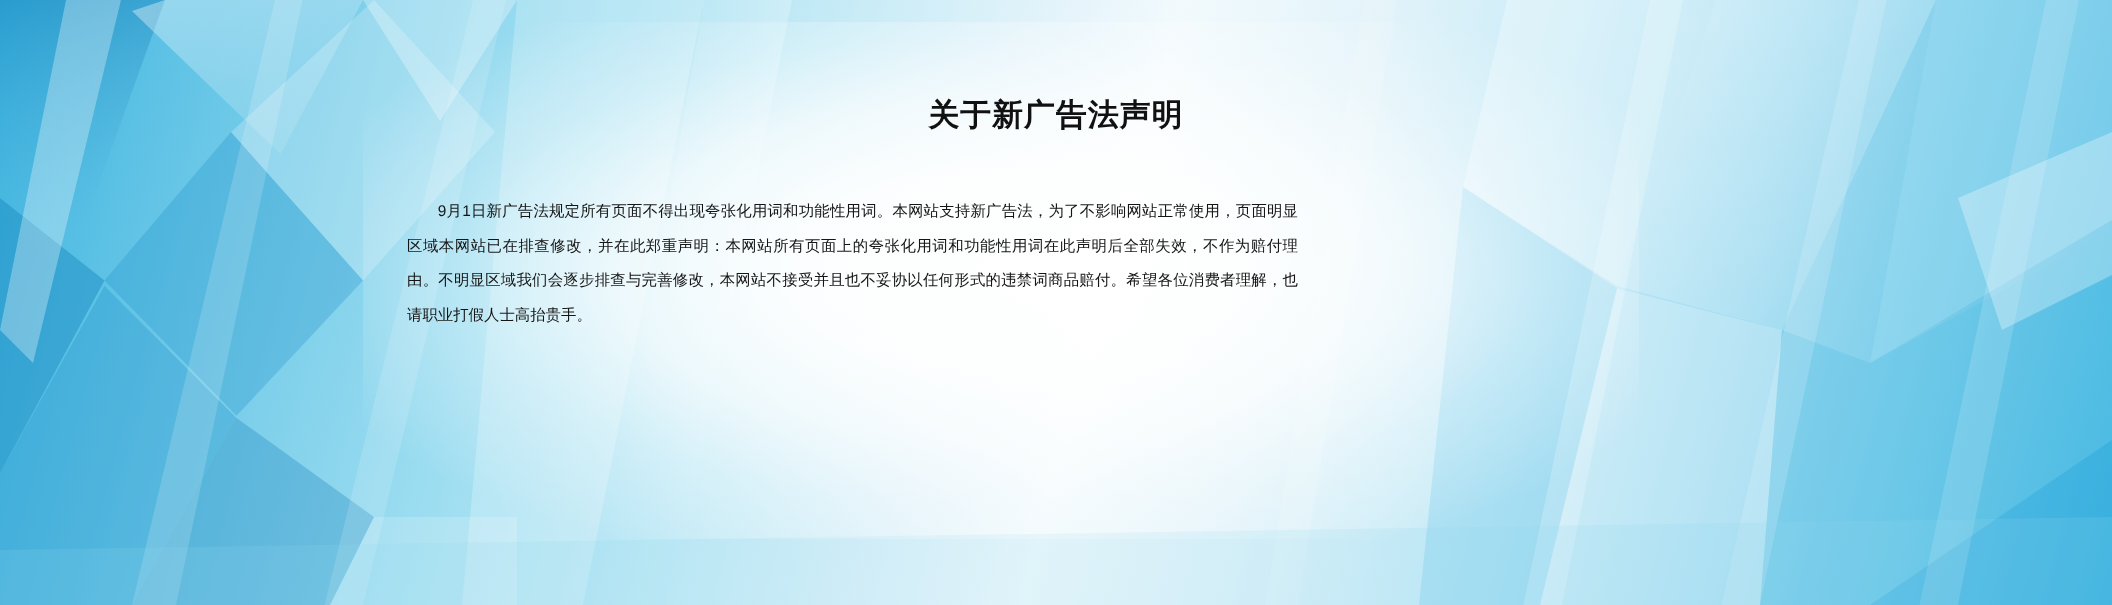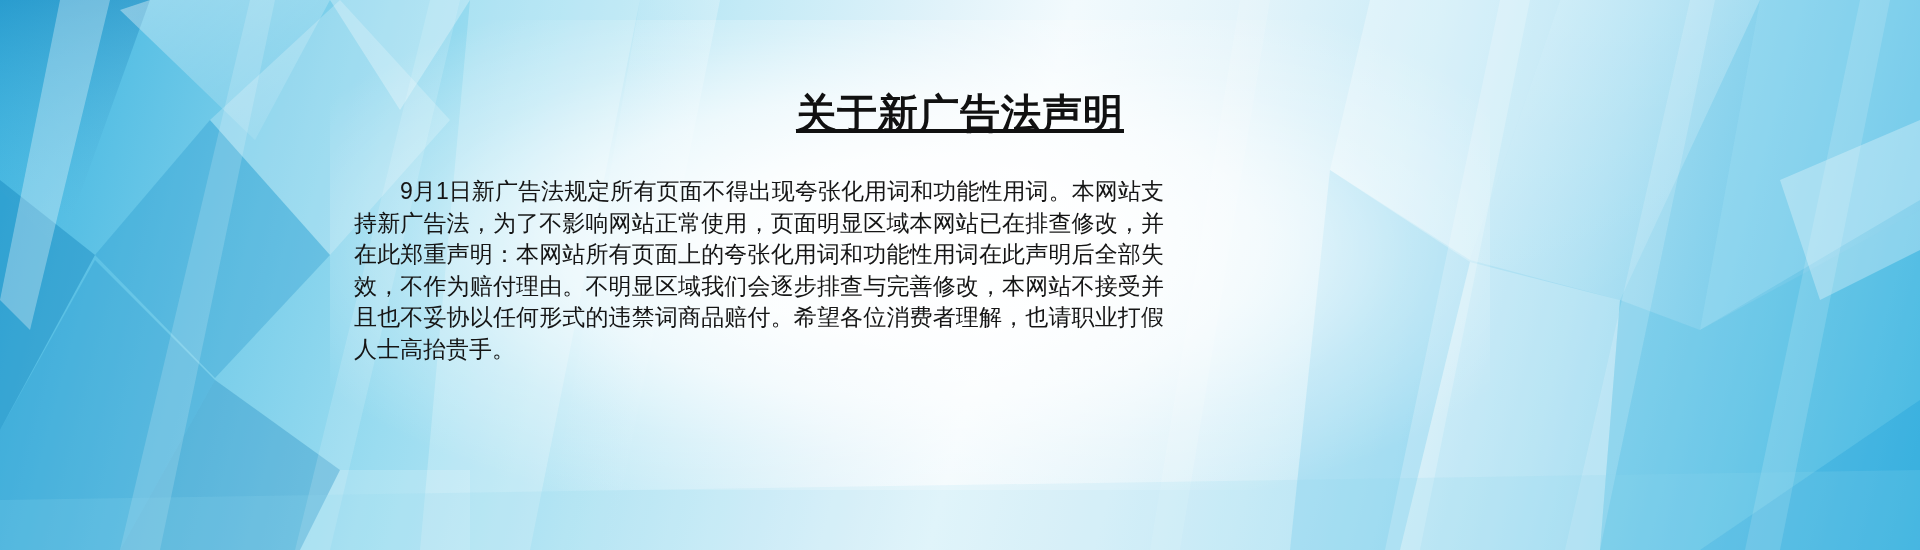--- a/index.html
+++ b/index.html
@@ -63,35 +63,34 @@
     width: 1920px;
     height: 550px;
   }
 
   .title {
     position: absolute;
     left: 0;
     top: 86px;
     width: 1920px;
     text-align: center;
-    font-size: 40px;
+    font-size: 28px;
     font-weight: bold;
     color: #111111;
     letter-spacing: 1px;
     font-family: "Liberation Sans", "DejaVu Sans", sans-serif;
-    text-decoration: underline;
   }
 
   .body-block {
     position: absolute;
-    left: 354px;
+    left: 370px;
     top: 176px;
     width: 810px;
     color: #151515;
-    font-size: 23px;
+    font-size: 14px;
     line-height: 31.5px;
     font-family: "Liberation Sans", "DejaVu Sans", sans-serif;
     text-align: justify;
     text-justify: inter-ideograph;
   }
   .body-block p {
     margin: 0;
   }
   .para-indent {
     text-indent: 2em;

